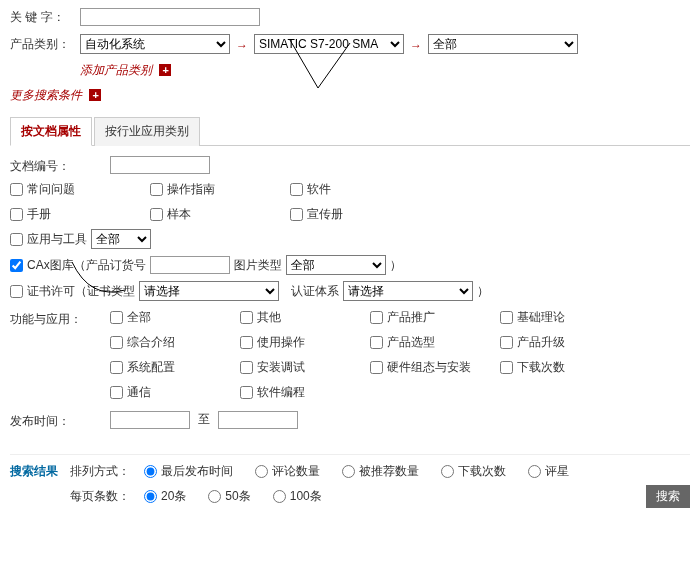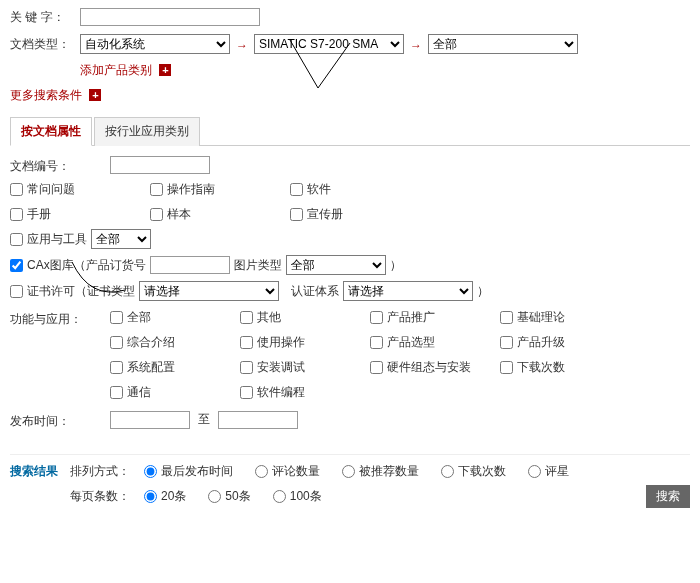--- a/index.html
+++ b/index.html
@@ -43,20 +43,21 @@
   }
   .arrow {
     color: #a60000;
     font-weight: bold;
     margin: 0 6px;
   }
   .link-red {
     color: #a60000;
     text-decoration: none;
     cursor: pointer;
+    font-style: italic;
   }
   .plus-box {
     display: inline-block;
     width: 12px;
     height: 12px;
     background: #a60000;
     color: #fff;
     font-weight: bold;
     line-height: 12px;
     text-align: center;
@@ -156,21 +157,21 @@
 <body>
 
 <div class="page">
 
   <div class="row">
     <div class="lbl">关 键 字：</div>
     <input type="text" class="inp" style="width: 180px;" value="">
   </div>
 
   <div class="row">
-    <div class="lbl">文档类型：</div>
+    <div class="lbl">产品类别：</div>
     <select class="sel" style="width:150px">
       <option>自动化系统</option>
     </select>
     <span class="arrow">→</span>
     <select class="sel" style="width:150px">
       <option>SIMATIC S7-200 SMA</option>
     </select>
     <span class="arrow">→</span>
     <select class="sel" style="width:150px">
       <option>全部</option>

